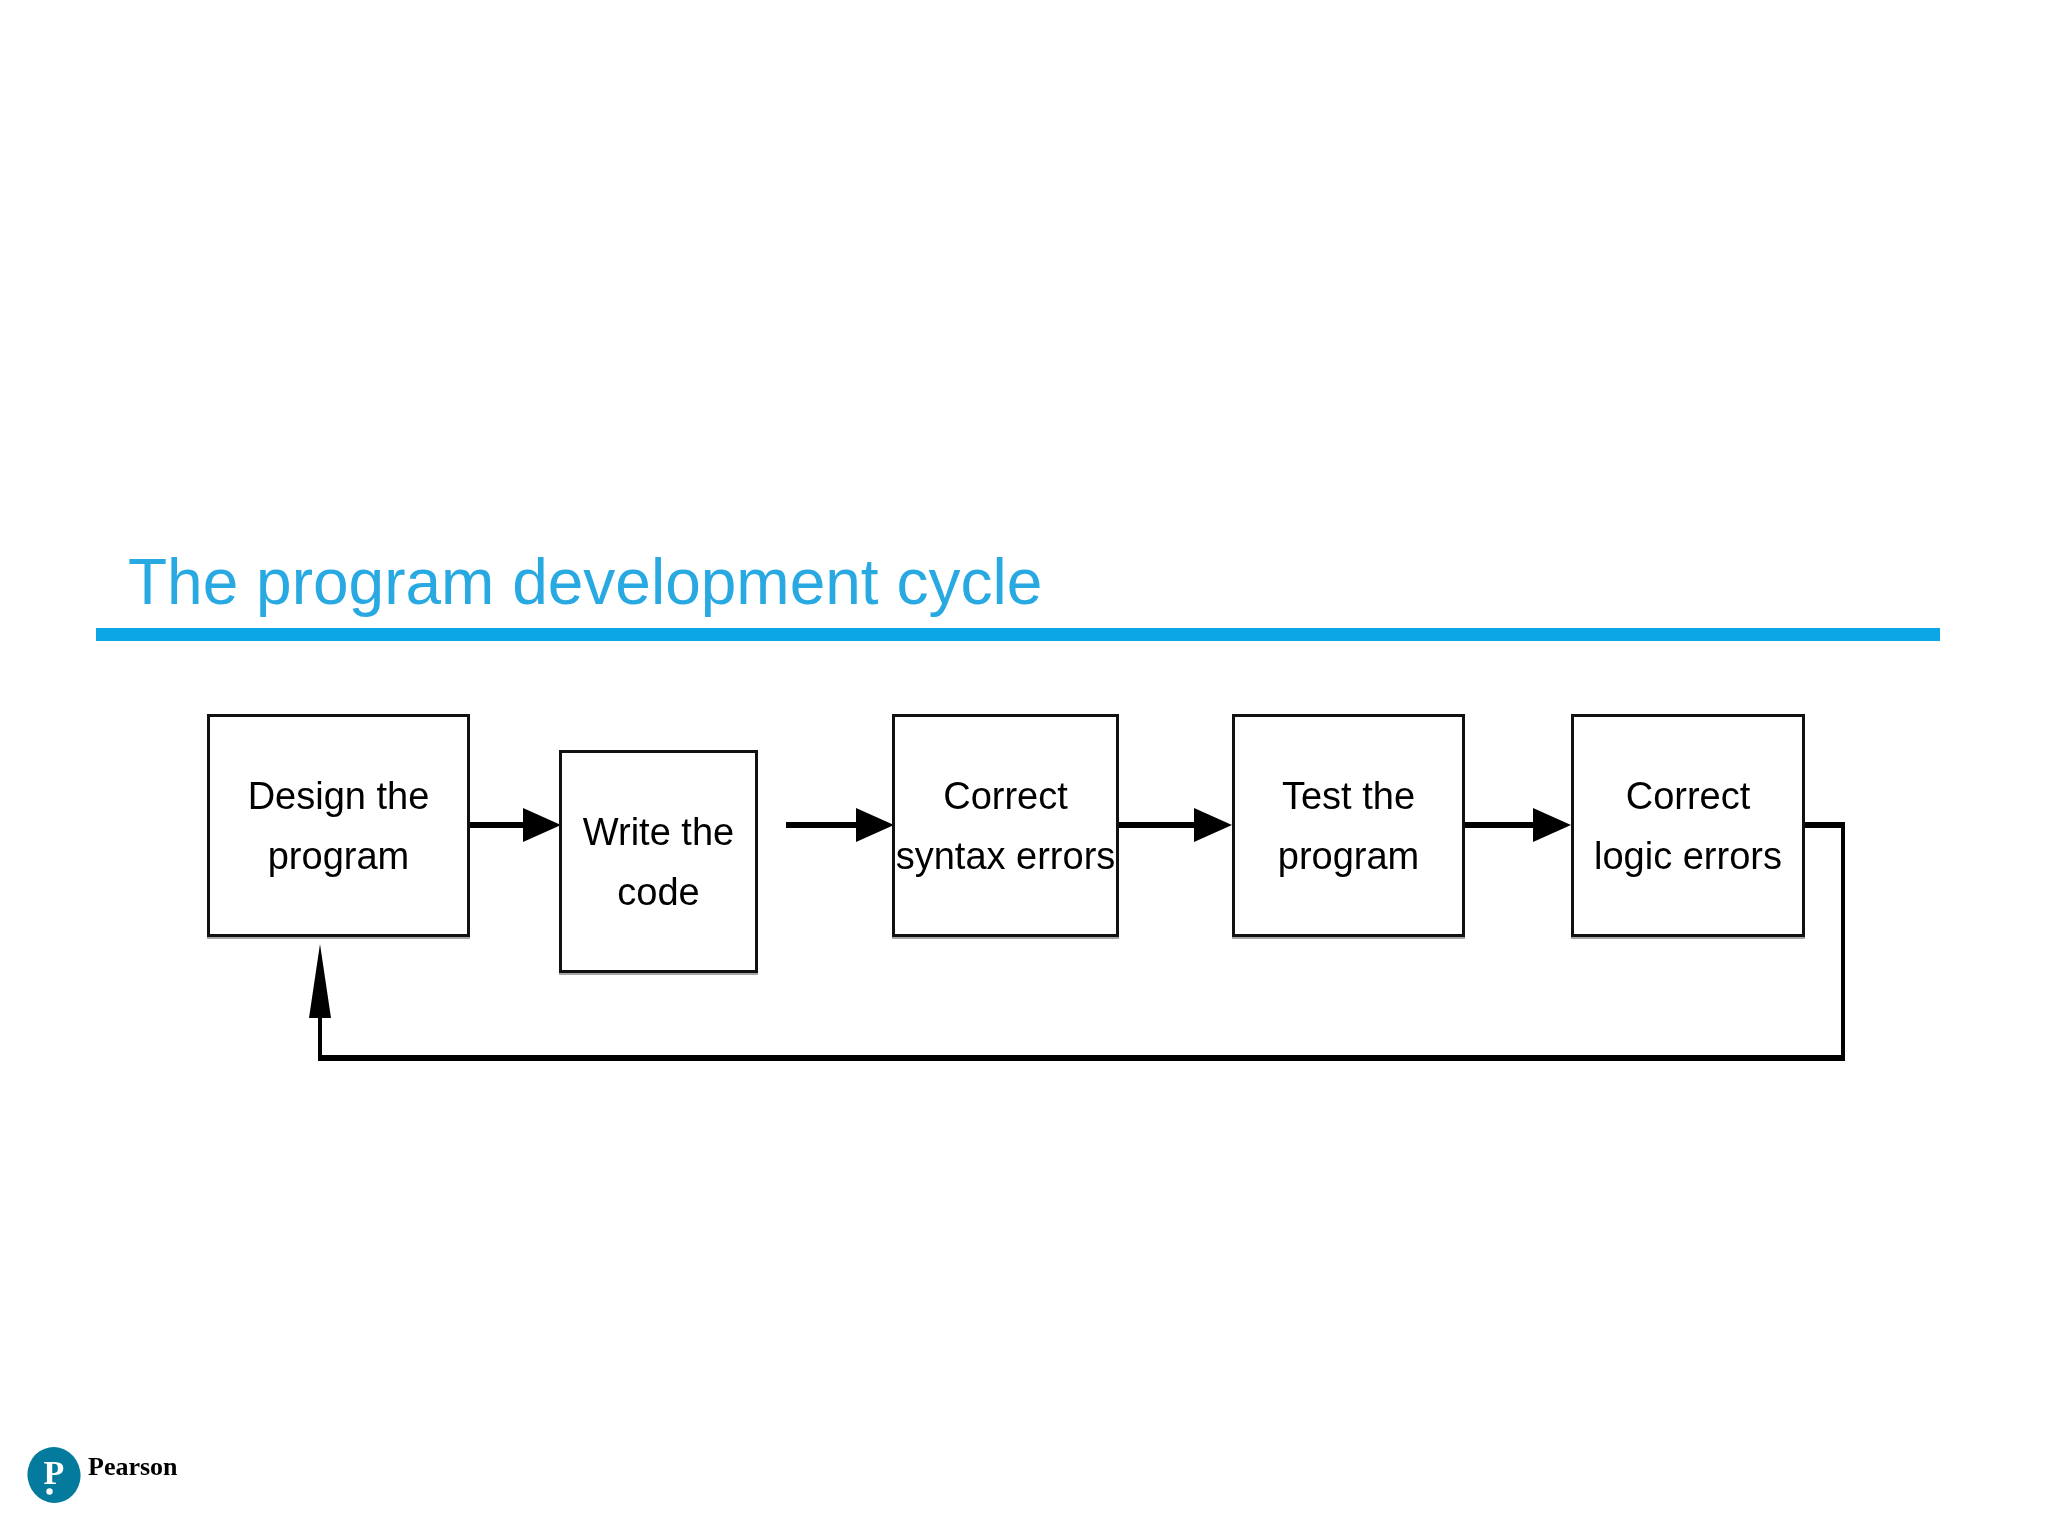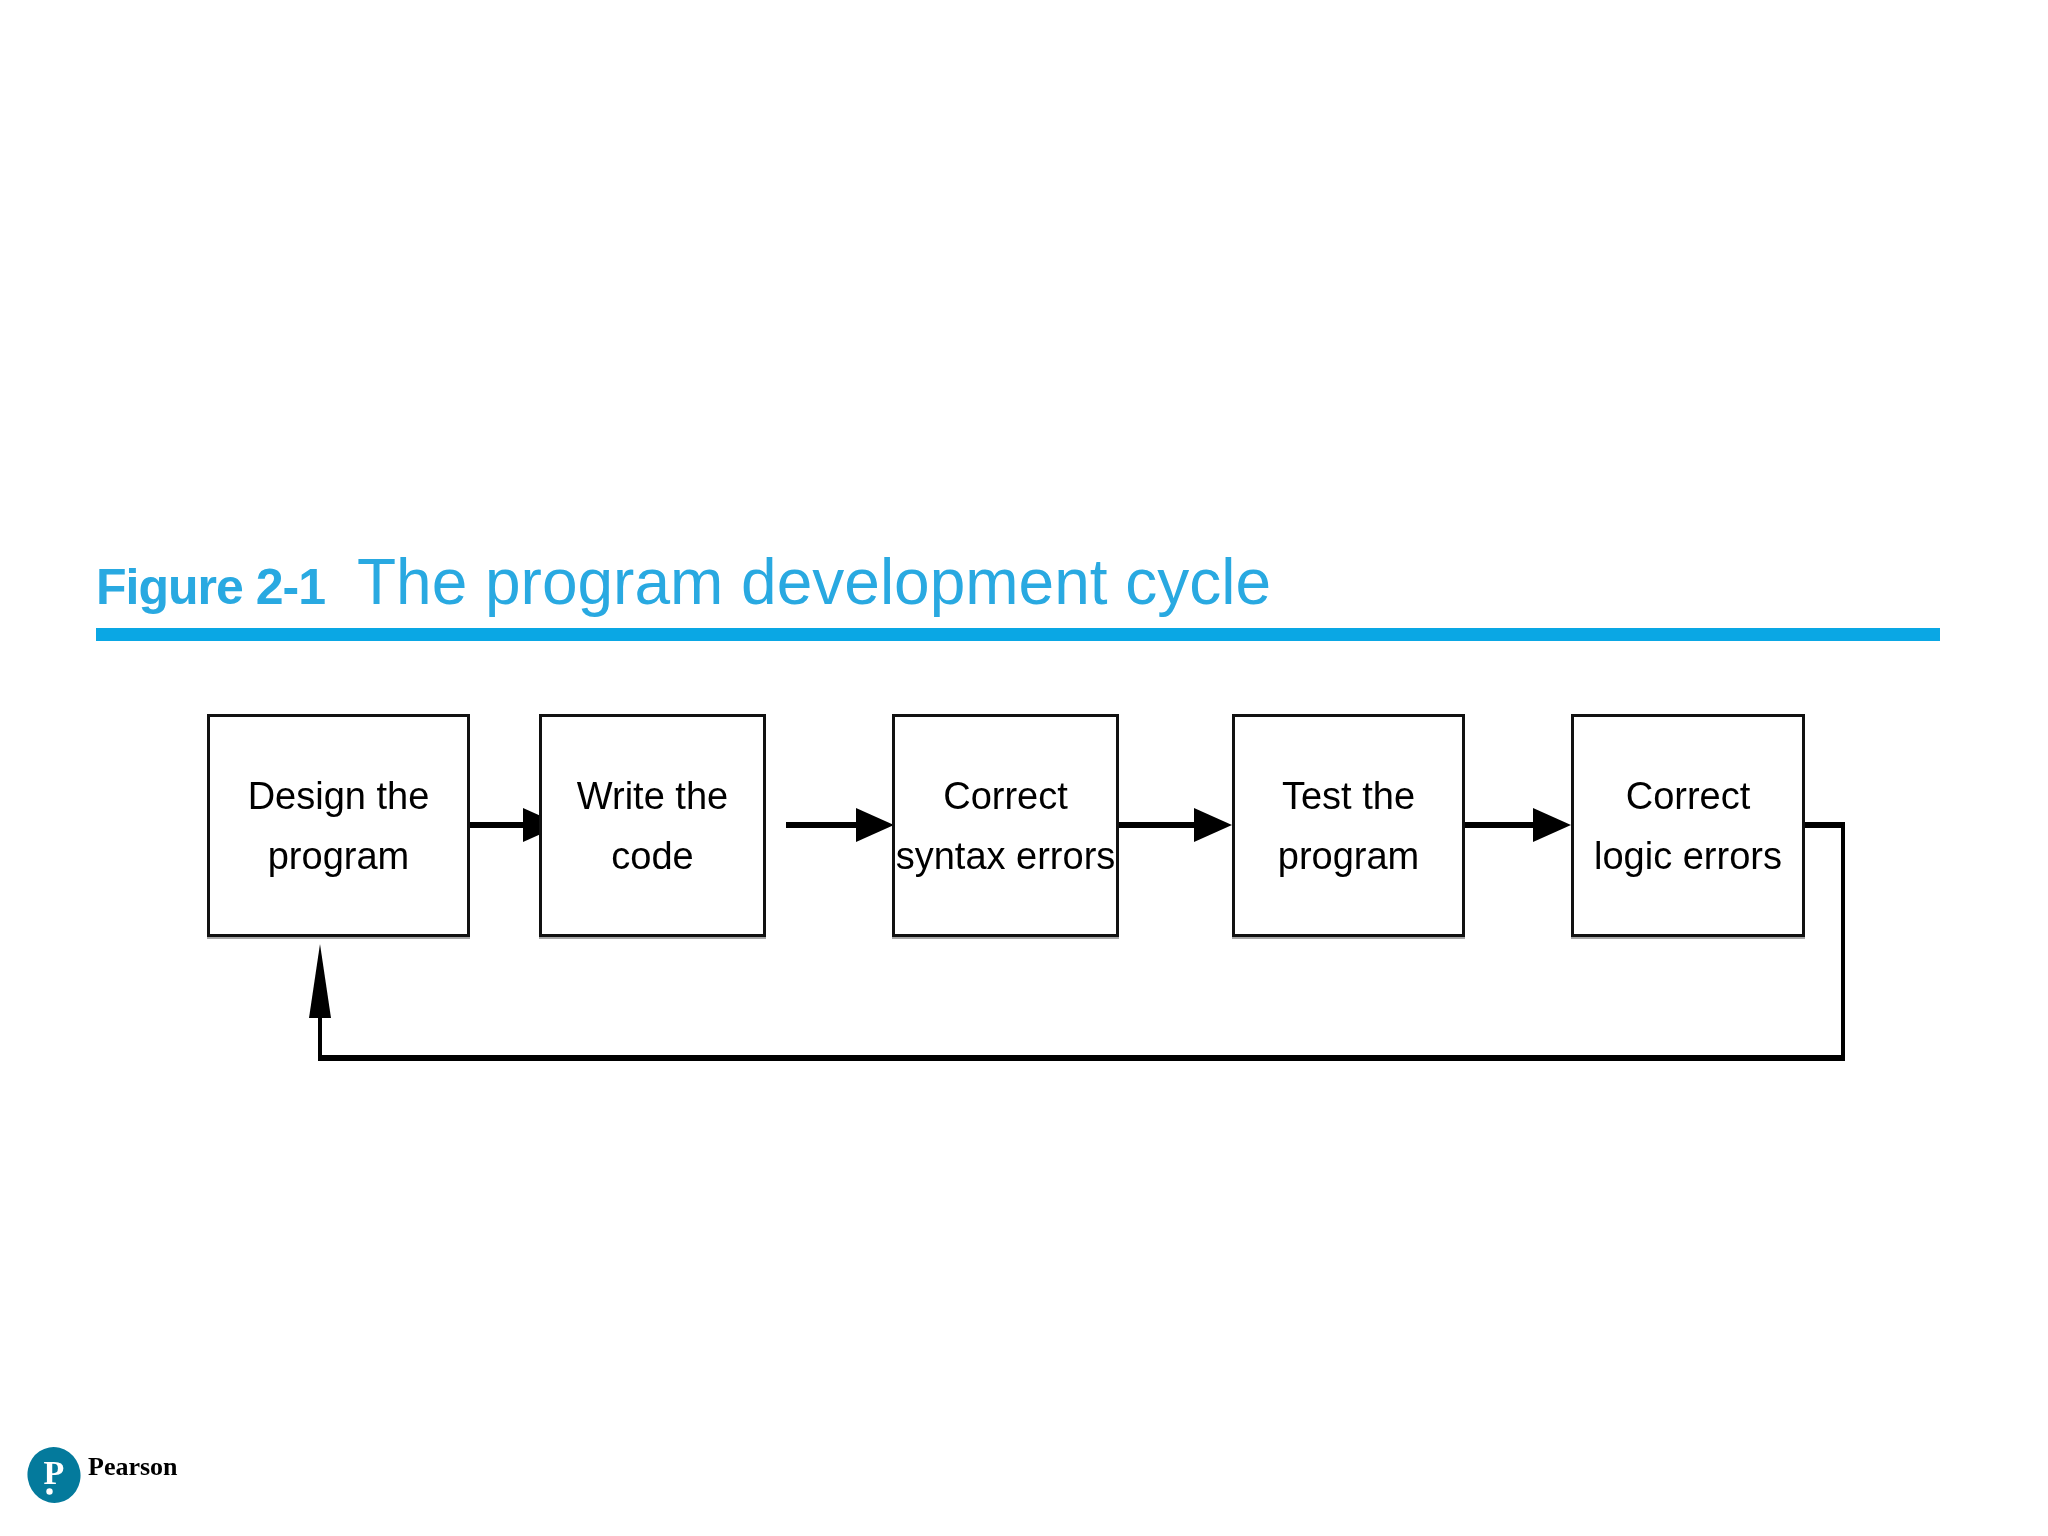--- a/index.html
+++ b/index.html
@@ -72,21 +72,21 @@
     justify-content: center;
     text-align: center;
   }
   .fc-box .box-label {
     font-size: 38px;
     line-height: 60px;
     color: #000000;
     white-space: pre-line;
   }
   .fc-box-1 { left: 207px;  width: 263px; }
-  .fc-box-2 { left: 539px;  width: 227px; }
+  .fc-box-2 { left: 559px;  width: 199px; margin-top: 36px; }
   .fc-box-3 { left: 892px;  width: 227px; }
   .fc-box-4 { left: 1232px; width: 233px; }
   .fc-box-5 { left: 1571px; width: 234px; }
 
   .fc-arrows {
     position: absolute;
     top: 0; left: 0;
     width: 2048px; height: 1536px;
     pointer-events: none;
   }
@@ -113,21 +113,20 @@
     letter-spacing: 0.5px;
   }
 </style>
 </head>
 <body>
 
 <div class="slide">
 
 
   <div class="figure-caption">
-    <span class="figure-label">Figure 2-1</span>
     <span class="figure-text">The program development cycle</span>
   </div>
 
   <div class="figure-rule"></div>
 
   <div class="flowchart">
 
     <svg class="fc-arrows" viewBox="0 0 2048 1536" xmlns="http://www.w3.org/2000/svg">
 
       <line x1="440" y1="825" x2="527" y2="825" stroke="#000" stroke-width="6"></line>

